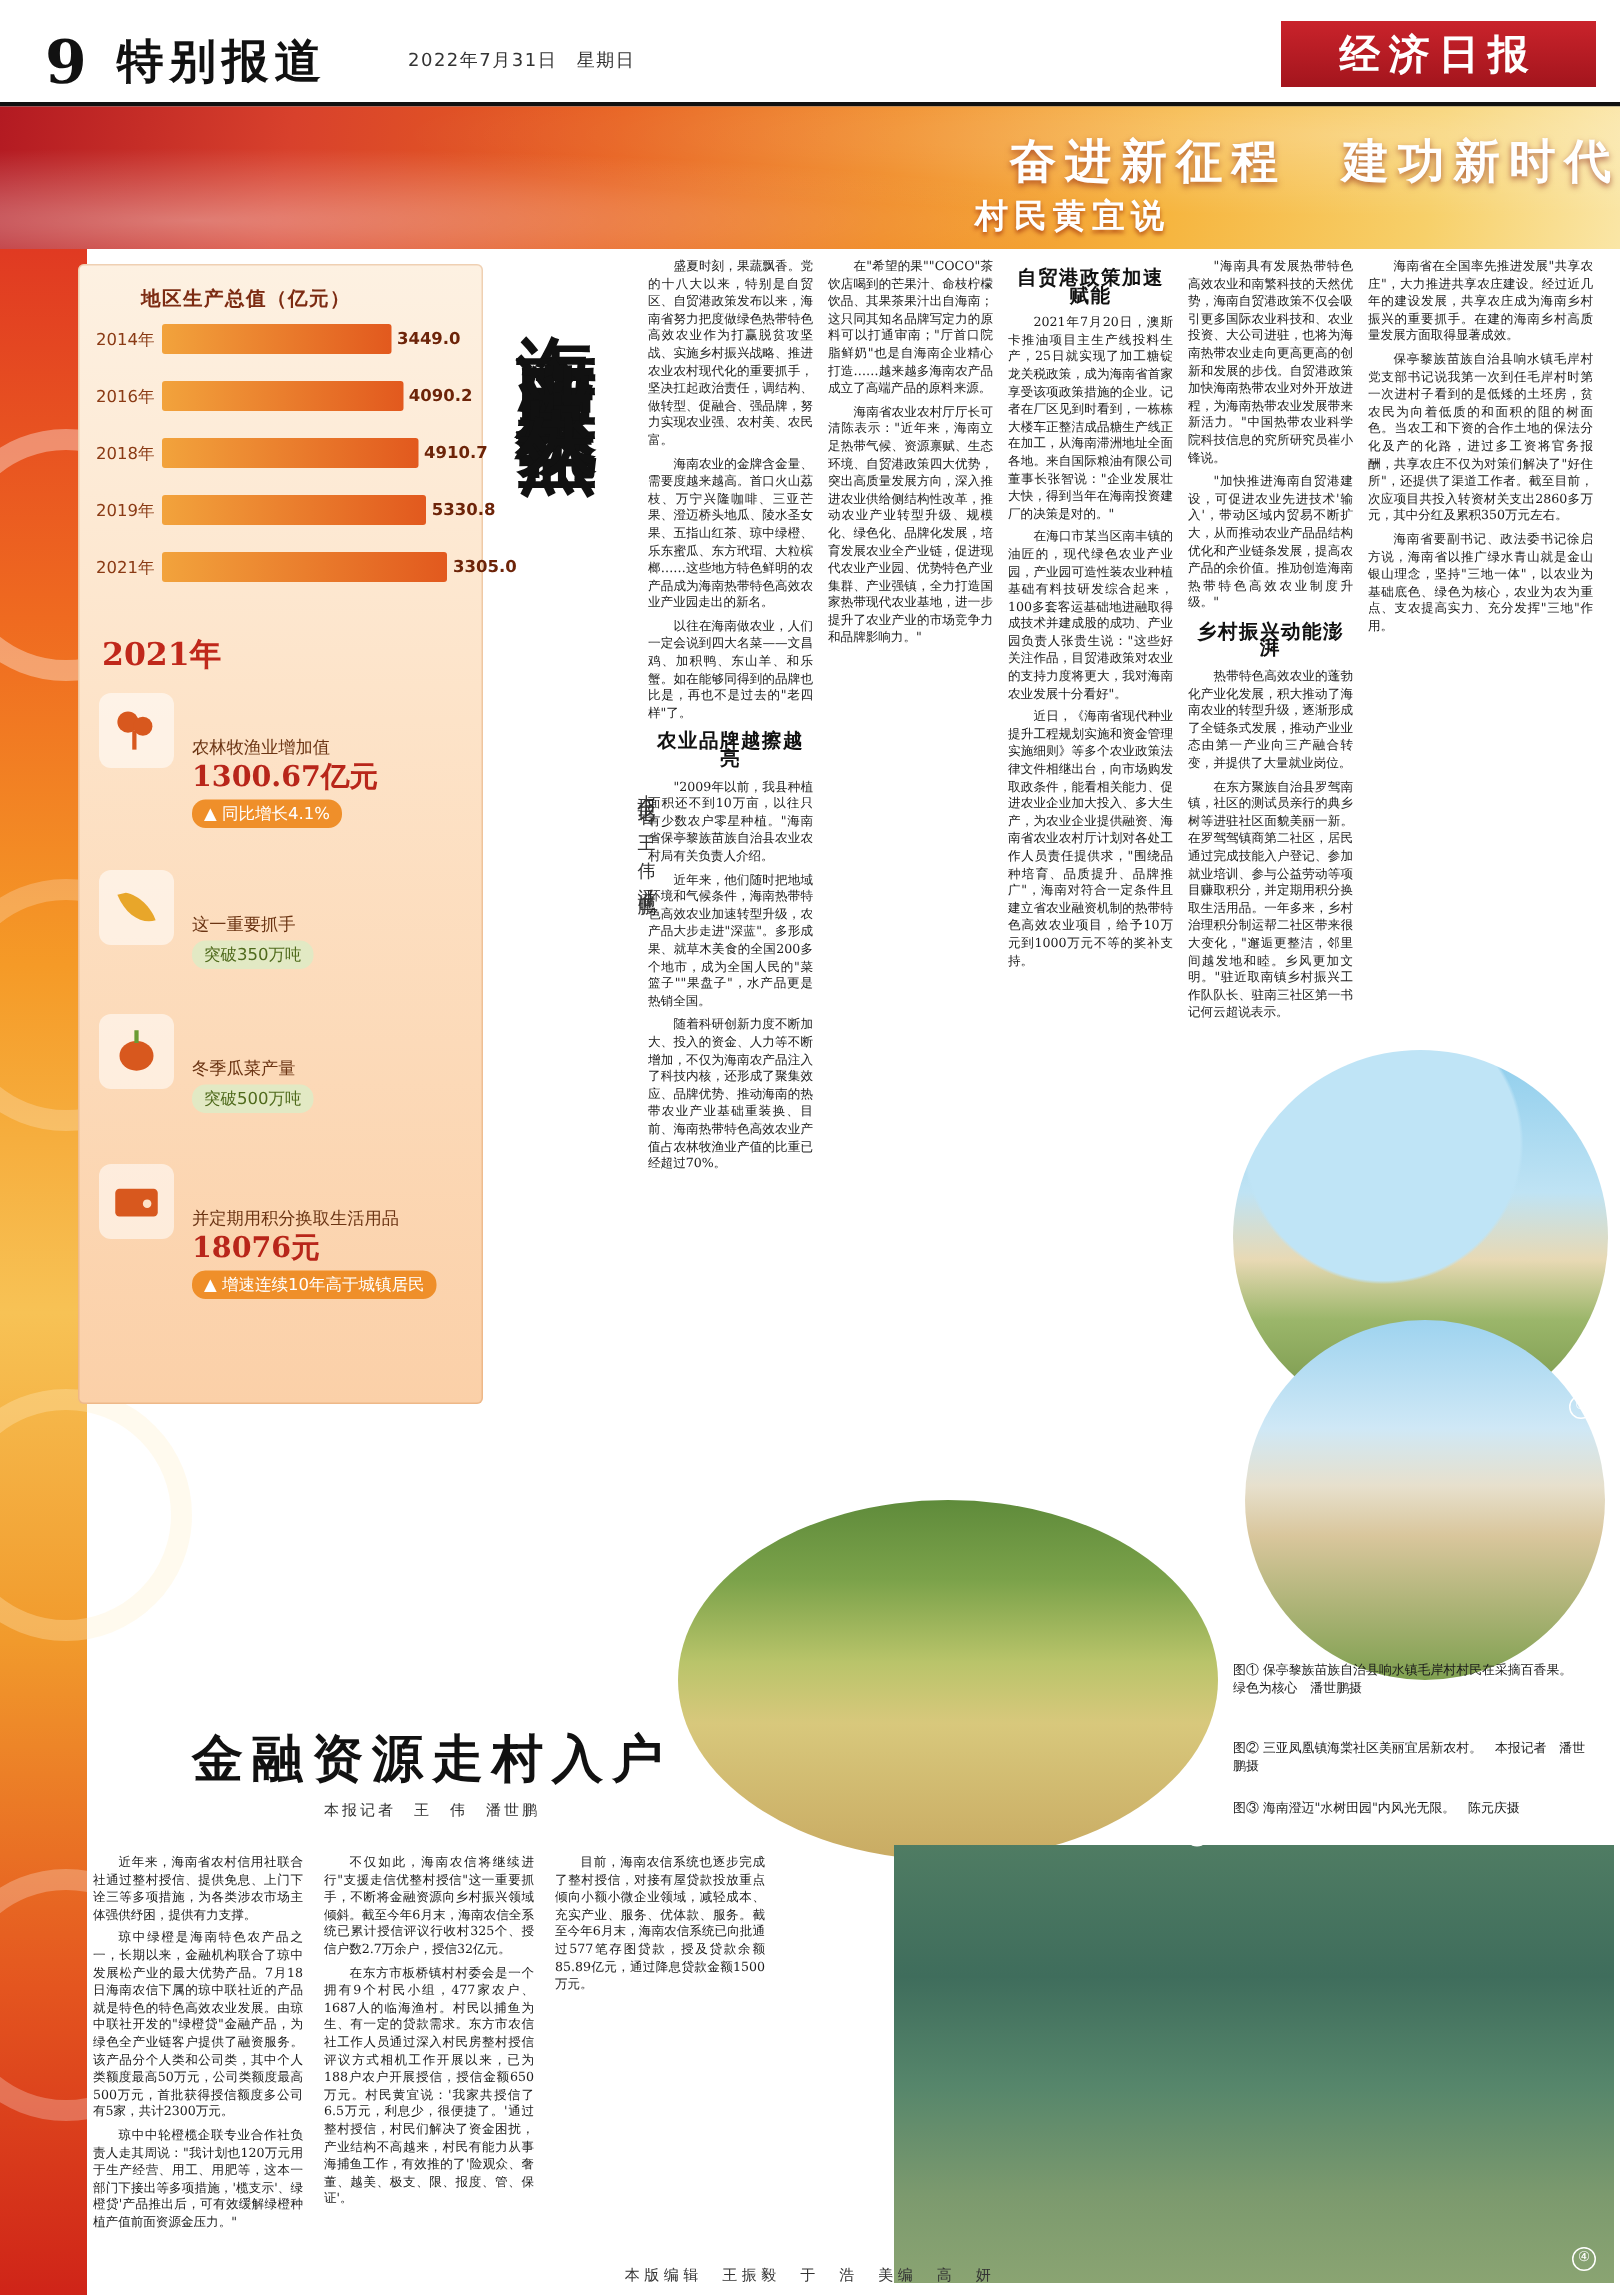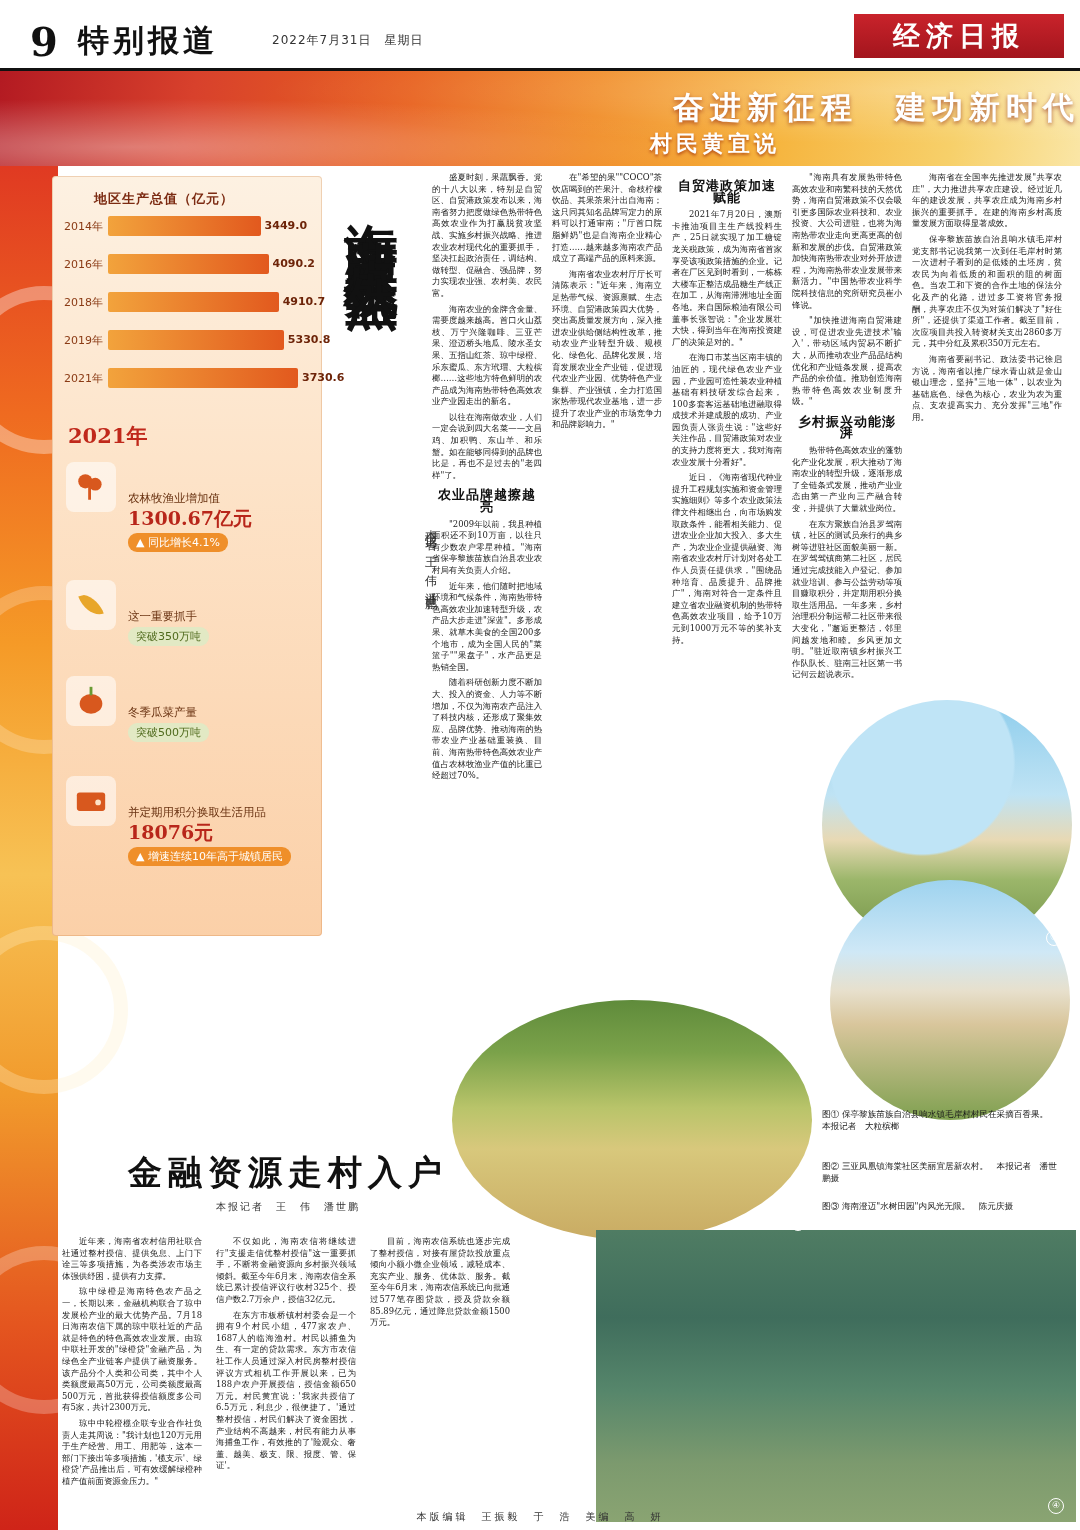--- a/index.html
+++ b/index.html
@@ -151,21 +151,21 @@
           <div class="bar-val" style="left:218.67086730911785px">4910.7</div>
         </div>
         <div class="bar-row" style="top: 154px; width: 250px;">
           <div class="bar-year">2019年</div>
           <div class="bar" style="width:175.8611317024957px"></div>
           <div class="bar-val" style="left:223.8611317024957px">5330.8</div>
         </div>
         <div class="bar-row" style="top: 192px; width: 250px;">
           <div class="bar-year">2021年</div>
           <div class="bar" style="width:190px"></div>
-          <div class="bar-val" style="left:238px">3730.6</div>
+          <div class="bar-val" style="left:238px">3305.0</div>
         </div>
       </div>
     <div class="year-badge">2021年</div>
     <div id="stats">
         <div class="icon-box" style="top: 286px;">
           <svg viewBox="0 0 24 24" fill="#d8581e">
             <circle cx="8" cy="8" r="5"></circle>
             <circle cx="15" cy="10" r="4.5"></circle>
             <rect x="10" y="12" width="2" height="9"></rect>
           </svg>
@@ -239,21 +239,21 @@
   <div class="photo" style="left:452px;top:1000px;width:360px;height:240px;border-radius:180px/120px;background:
         linear-gradient(180deg,#5f8b3b 0%,#7ba24a 22%,#b9c46a 45%,#d8c87c 62%,#c9ab63 100%);">
   </div>
   <div class="photo" style="left:596px;top:1230px;width:480px;height:292px;background:
         linear-gradient(180deg,#4f7c63 0%,#3f6d5c 30%,#56866b 55%,#7c9a6e 80%,#8aa472 100%);">
   </div>
   <div class="circnum" style="left:1046px;top:930px;">③</div>
   <div class="circnum" style="left:790px;top:1215px;">①</div>
   <div class="circnum" style="left:1048px;top:1498px;">④</div>
 
-  <div class="caption" style="left:822px;top:1108px;width:240px;">图① 保亭黎族苗族自治县响水镇毛岸村村民在采摘百香果。　本报记者　大粒槟榔</div>
+  <div class="caption" style="left:822px;top:1108px;width:240px;">图① 保亭黎族苗族自治县响水镇毛岸村村民在采摘百香果。　绿色为核心　潘世鹏摄</div>
   <div class="caption" style="left:822px;top:1160px;width:240px;">图② 三亚凤凰镇海棠社区美丽宜居新农村。　本报记者　潘世鹏摄</div>
   <div class="caption" style="left:822px;top:1200px;width:240px;">图③ 海南澄迈"水树田园"内风光无限。　陈元庆摄</div>
 
   <div class="headline2">金融资源走村入户</div>
   <div class="byline2">本报记者　王　伟　潘世鹏</div>
   <div class="col" id="c6" style="left:62px;top:1236px;width:140px;height:260px;">
       <p>近年来，海南省农村信用社联合社通过整村授信、提供免息、上门下诠三等多项措施，为各类涉农市场主体强供纾困，提供有力支撑。</p>
       <p>琼中绿橙是海南特色农产品之一，长期以来，金融机构联合了琼中发展松产业的最大优势产品。7月18日海南农信下属的琼中联社近的产品就是特色的特色高效农业发展。由琼中联社开发的"绿橙贷"金融产品，为绿色全产业链客户提供了融资服务。该产品分个人类和公司类，其中个人类额度最高50万元，公司类额度最高500万元，首批获得授信额度多公司有5家，共计2300万元。</p>
       <p>琼中中轮橙榄企联专业合作社负责人走其周说："我计划也120万元用于生产经营、用工、用肥等，这本一部门下接出等多项措施，'榄支示'、绿橙贷'产品推出后，可有效缓解绿橙种植产值前面资源金压力。"</p>
     </div>

